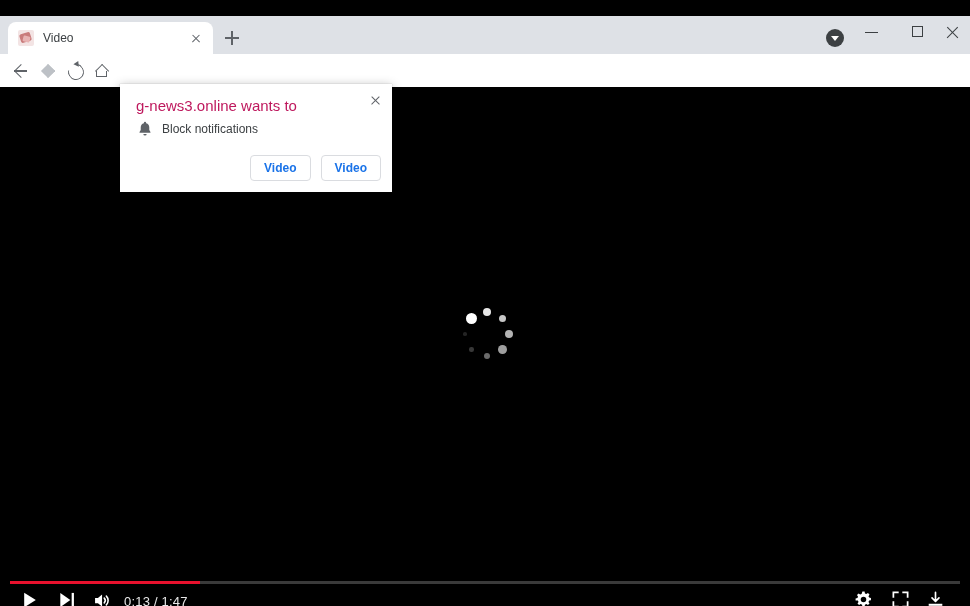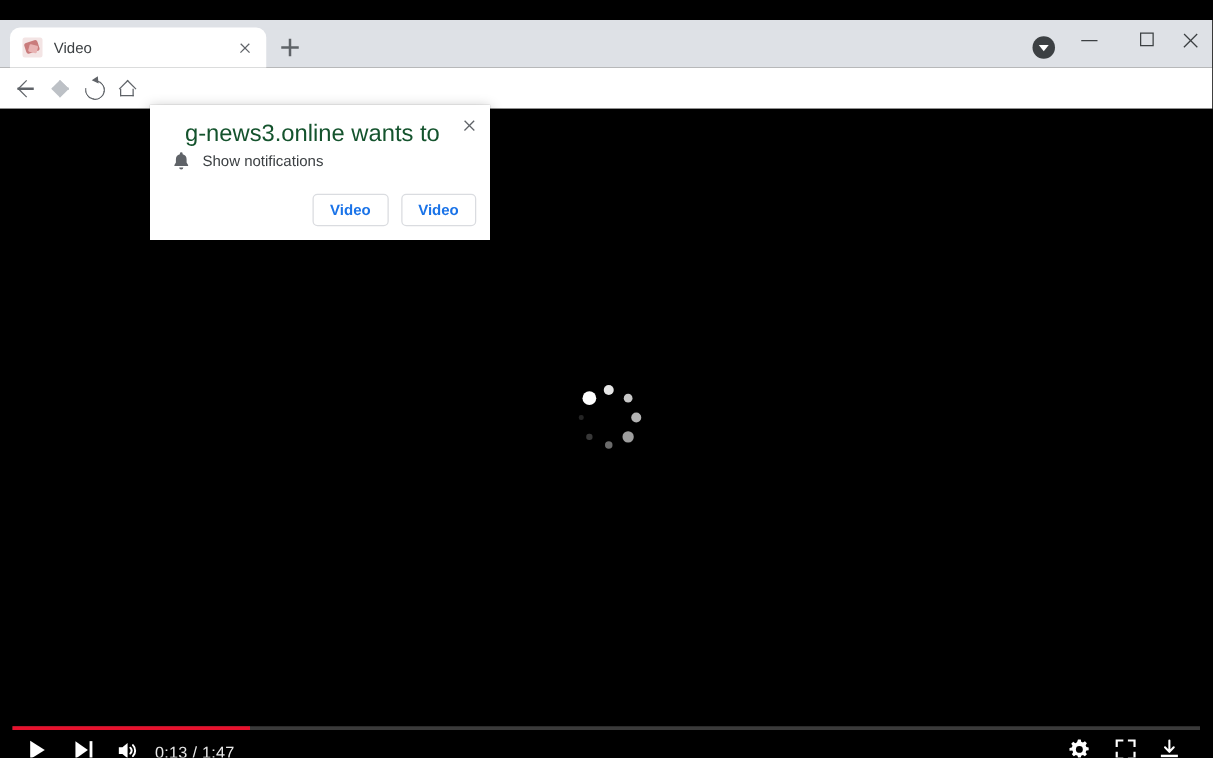--- a/index.html
+++ b/index.html
@@ -329,23 +329,23 @@
     content: "";
     position: absolute;
     left: 5.5px; top: 10.4px;
     width: 11px; height: 1.2px;
     background: #5f6368;
   }
   .perm-close::before { transform: rotate(45deg); }
   .perm-close::after  { transform: rotate(-45deg); }
   .perm-title {
     position: absolute;
-    left: 28px; top: 13px;
-    font-size: 19px;
-    color: #14532d;
+    left: 16px; top: 13px;
+    font-size: 15px;
+    color: #be185d;
     white-space: nowrap;
   }
   .perm-row {
     position: absolute;
     left: 16px; top: 36px;
     display: flex;
     align-items: center;
   }
   .bell-icon {
     width: 18px; height: 18px;
@@ -601,21 +601,21 @@
 
     <div class="perm-title">g-news3.online wants to</div>
 
     <div class="perm-row">
       <span class="bell-icon">
         <svg viewBox="0 0 24 24" width="18" height="18" aria-hidden="true">
           <path d="M12 2.4a1.5 1.5 0 011.5 1.5v.5a5.7 5.7 0 014.2 5.5v3.4l1.6 2.6c.3.5-.1 1.1-.7 1.1H5.4c-.6 0-1-.6-.7-1.1l1.6-2.6V9.9a5.7 5.7 0 014.2-5.5v-.5A1.5 1.5 0 0112 2.4z" fill="#5f6368"></path>
           <path d="M9.8 18.6h4.4a2.2 2.2 0 01-4.4 0z" fill="#5f6368"></path>
         </svg>
       </span>
-      <span class="perm-row-label">Show notifications</span>
+      <span class="perm-row-label">Block notifications</span>
     </div>
 
     <div class="perm-actions">
       <button class="perm-btn">Video</button>
       <button class="perm-btn">Video</button>
     </div>
   </div>
 
 </div>
 

